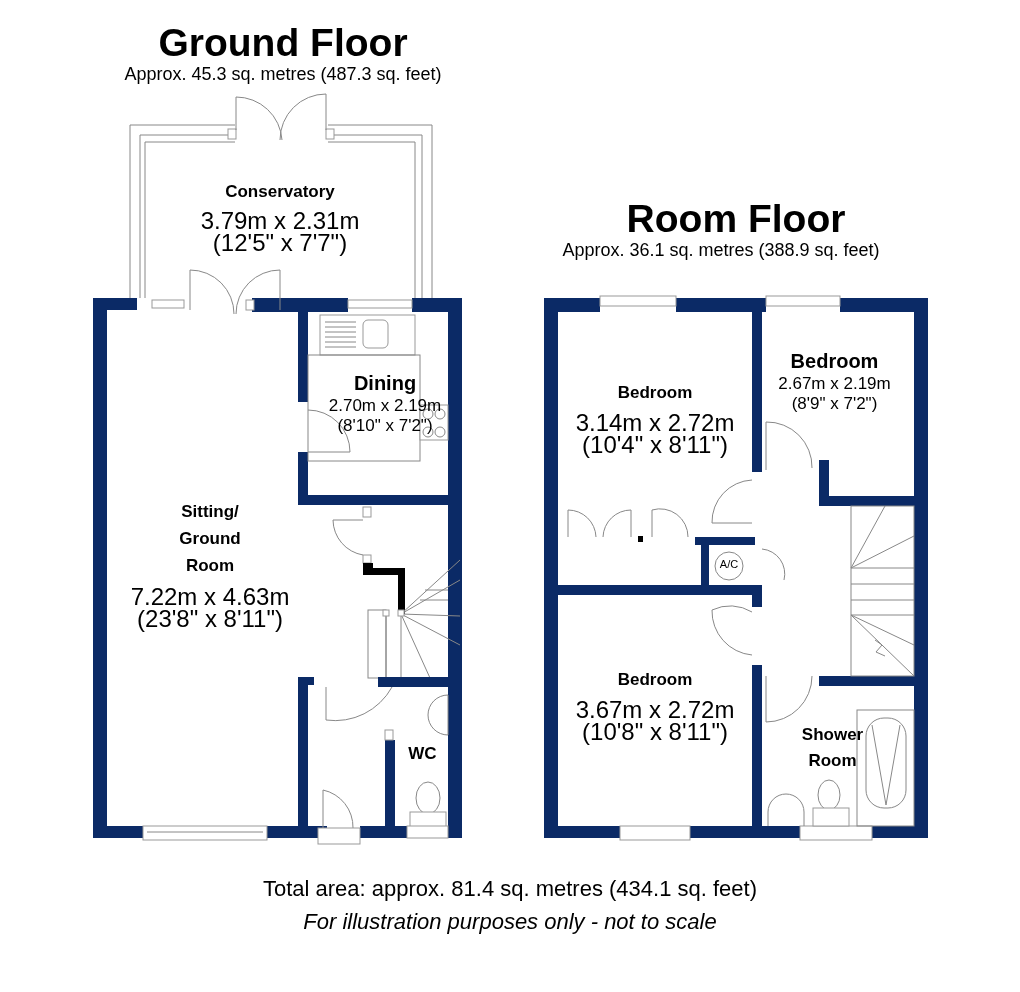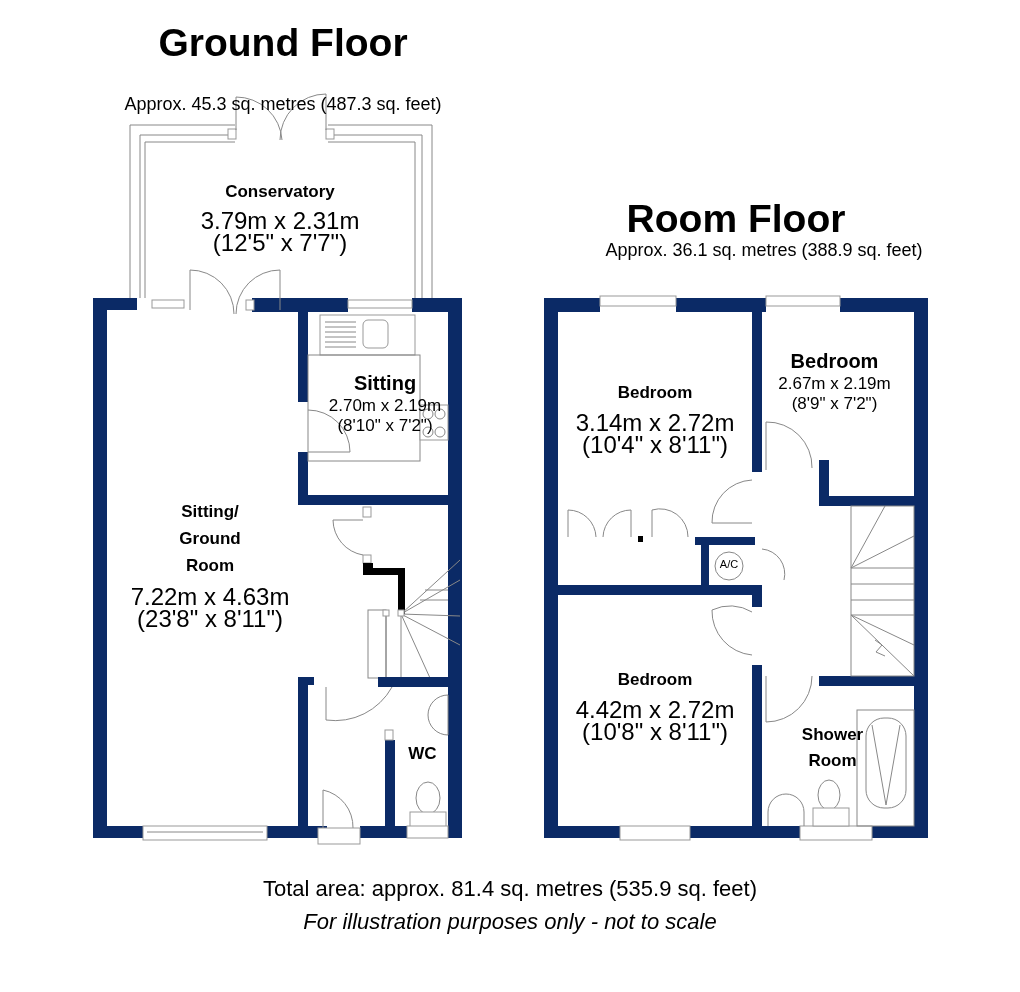--- a/index.html
+++ b/index.html
@@ -159,66 +159,66 @@
     <rect class="thin" x="857" y="710" width="57" height="116"></rect>
     <rect class="thin" x="866" y="718" width="40" height="90" rx="18"></rect>
     <path class="thin" d="M872 725 L886 805 L900 725"></path>
     <ellipse class="thin" cx="829" cy="795" rx="11" ry="15"></ellipse>
     <rect class="thinw" x="813" y="808" width="36" height="18"></rect>
     <path class="thin" d="M768 826 V812 A18 18 0 0 1 804 812 V826"></path>
   </g>
 </svg>
 
 <div class="txt floor-title" style="left:133px; top:22px; width:300px;">Ground Floor</div>
-<div class="txt floor-sub" style="left:78px; top:65px; width:410px;margin-top:30px;">Approx. 45.3 sq. metres (487.3 sq. feet)</div>
+<div class="txt floor-sub" style="left:78px; top:65px; width:410px;">Approx. 45.3 sq. metres (487.3 sq. feet)</div>
 
 <div>
   <div class="txt room-name" style="left:180px; top:183px; width:200px;">Conservatory</div>
   <div class="txt room-dim" style="left:180px; top:208px; width:200px;">3.79m x 2.31m</div>
   <div class="txt room-dim" style="left:180px; top:230px; width:200px;">(12'5" x 7'7")</div>
 </div>
 
 <div>
-  <div class="txt room-name" style="left:300px; top:373px; width:170px; font-size:20px;">Sitting</div>
+  <div class="txt room-name" style="left:300px; top:373px; width:170px; font-size:20px;">Dining</div>
   <div class="txt room-dim" style="left:300px; top:397px; width:170px; font-size:17px;">2.70m x 2.19m</div>
   <div class="txt room-dim" style="left:300px; top:417px; width:170px; font-size:17px;">(8'10" x 7'2")</div>
 </div>
 
 <div>
   <div class="txt room-name" style="left:120px; top:503px; width:180px;">Sitting/</div>
   <div class="txt room-name" style="left:120px; top:530px; width:180px;">Ground</div>
   <div class="txt room-name" style="left:120px; top:557px; width:180px;">Room</div>
   <div class="txt room-dim" style="left:120px; top:584px; width:180px;">7.22m x 4.63m</div>
   <div class="txt room-dim" style="left:120px; top:606px; width:180px;">(23'8" x 8'11")</div>
 </div>
 
 <div class="txt room-name" style="left:395px; top:745px; width:55px;">WC</div>
 
 <div class="txt floor-title" style="left:586px; top:198px; width:300px;">Room Floor</div>
-<div class="txt floor-sub" style="left:559px; top:241px; width:410px;">Approx. 36.1 sq. metres (388.9 sq. feet)</div>
+<div class="txt floor-sub" style="left:516px; top:241px; width:410px;">Approx. 36.1 sq. metres (388.9 sq. feet)</div>
 
 <div>
   <div class="txt room-name" style="left:560px; top:384px; width:190px;">Bedroom</div>
   <div class="txt room-dim" style="left:560px; top:410px; width:190px;">3.14m x 2.72m</div>
   <div class="txt room-dim" style="left:560px; top:432px; width:190px;">(10'4" x 8'11")</div>
 </div>
 
 <div>
   <div class="txt room-name" style="left:762px; top:351px; width:145px; font-size:20px;">Bedroom</div>
   <div class="txt room-dim" style="left:762px; top:375px; width:145px; font-size:17px;">2.67m x 2.19m</div>
   <div class="txt room-dim" style="left:762px; top:395px; width:145px; font-size:17px;">(8'9" x 7'2")</div>
 </div>
 
 <div class="txt" style="left:712px; top:559px; width:34px; font-size:11px;">A/C</div>
 
 <div>
   <div class="txt room-name" style="left:560px; top:671px; width:190px;">Bedroom</div>
-  <div class="txt room-dim" style="left:560px; top:697px; width:190px;">4.42m x 2.72m</div>
+  <div class="txt room-dim" style="left:560px; top:697px; width:190px;">3.67m x 2.72m</div>
   <div class="txt room-dim" style="left:560px; top:719px; width:190px;">(10'8" x 8'11")</div>
 </div>
 
 <div>
   <div class="txt room-name" style="left:770px; top:726px; width:125px;">Shower</div>
   <div class="txt room-name" style="left:770px; top:752px; width:125px;">Room</div>
 </div>
 
-<div class="txt footer" style="left:100px; top:877px; width:820px;">Total area: approx. 81.4 sq. metres (535.9 sq. feet)</div>
+<div class="txt footer" style="left:100px; top:877px; width:820px;">Total area: approx. 81.4 sq. metres (434.1 sq. feet)</div>
 <div class="txt footer" style="left:100px; top:910px; width:820px;font-style:italic;">For illustration purposes only - not to scale</div>
 
 </body></html>

